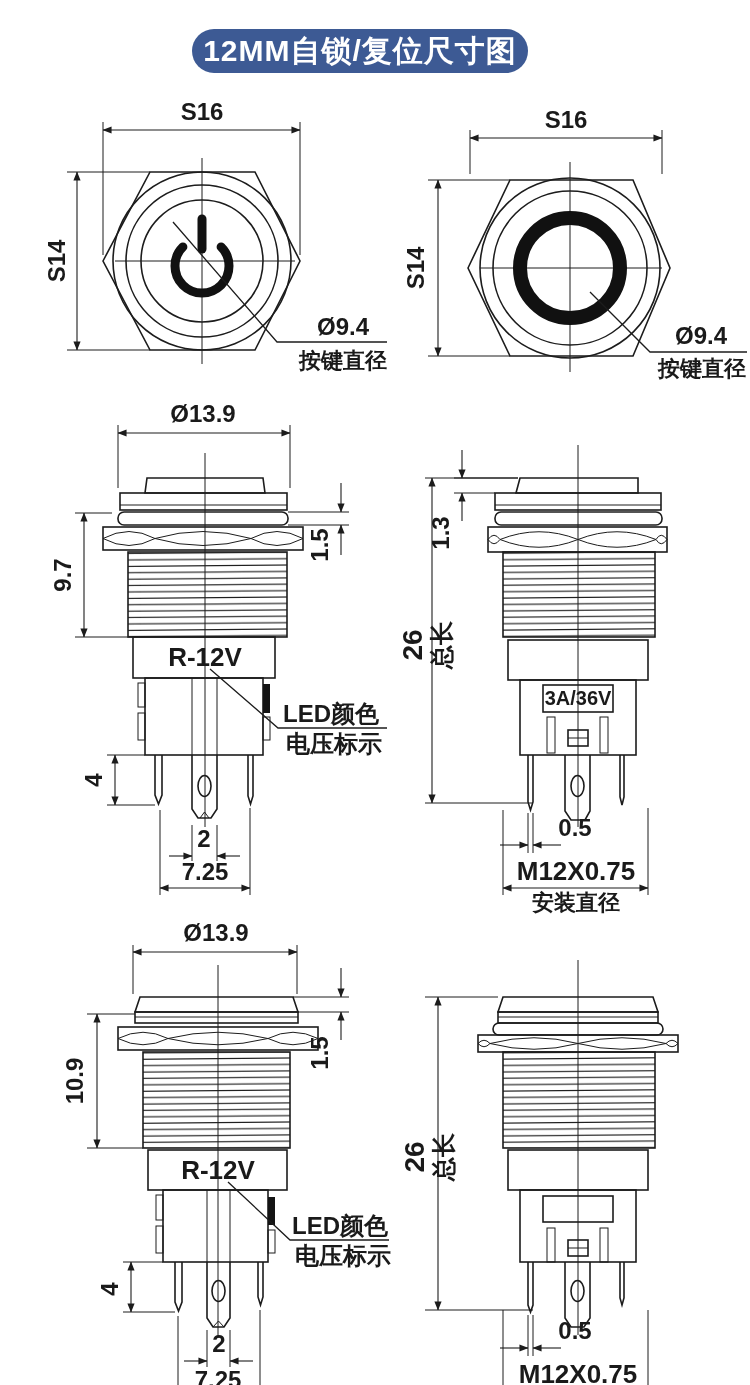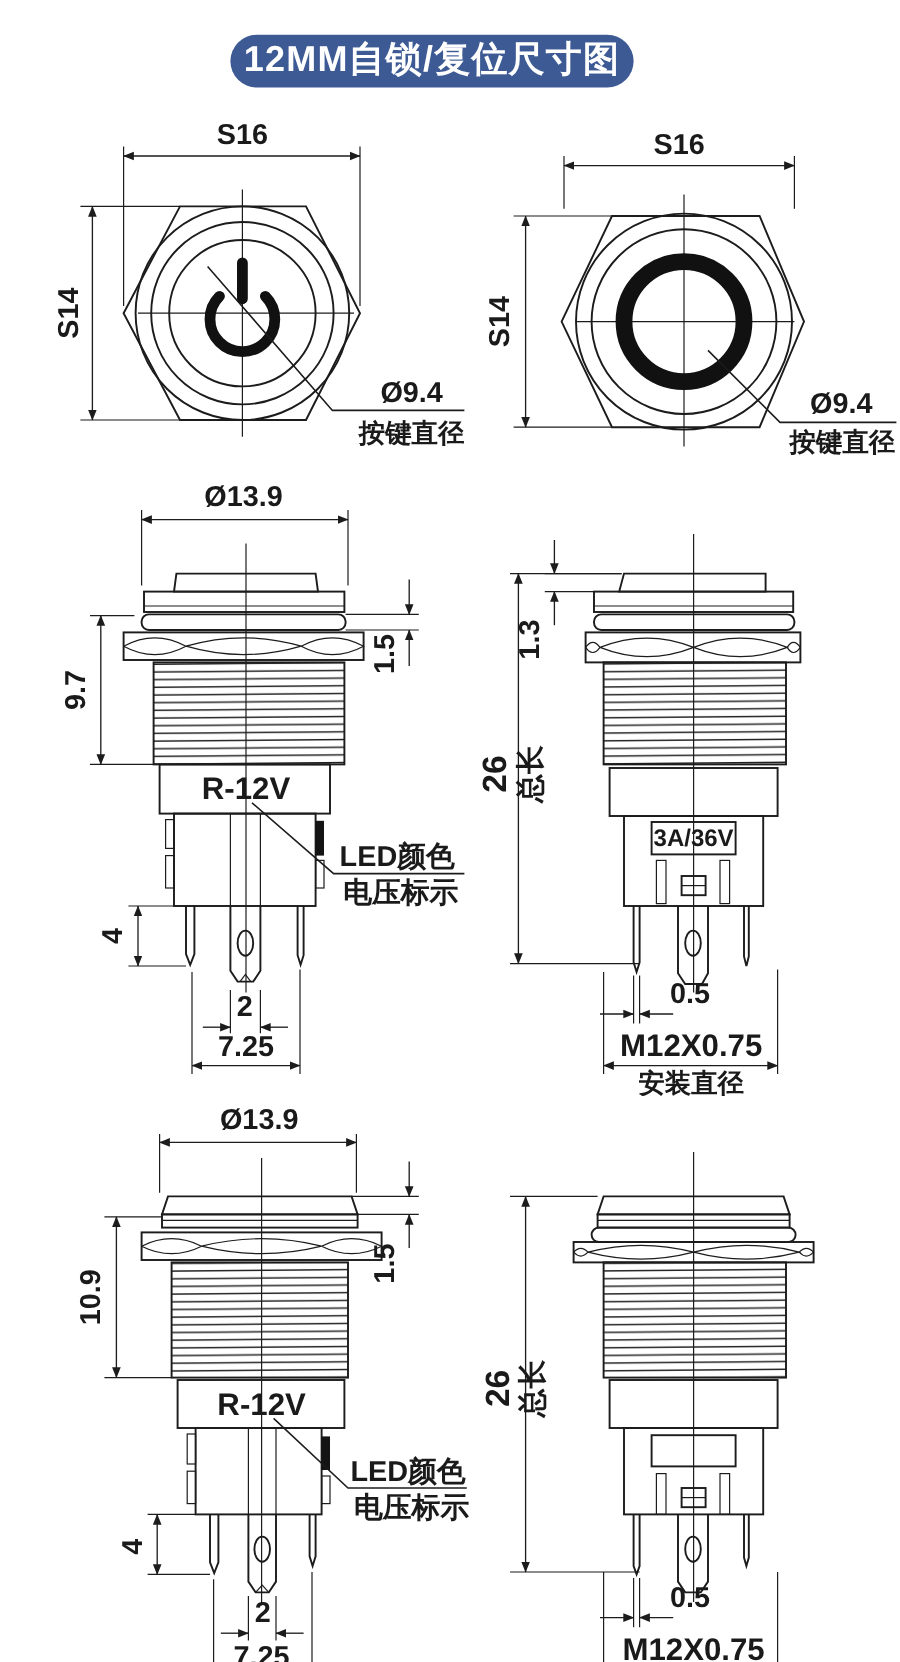--- a/index.html
+++ b/index.html
@@ -1,19 +1,19 @@
 <!DOCTYPE html>
 <html><head>
 <meta charset="utf-8">
 <style>
   html,body{margin:0;padding:0;}
   body{width:750px;height:1385px;position:relative;background:#ffffff;overflow:hidden;
        font-family:"Liberation Sans","DejaVu Sans",sans-serif;}
   .badge{position:absolute;left:192px;top:29px;width:336px;height:44px;border-radius:22px;
-         display:flex;justify-content:center;}
+         display:flex;align-items:center;justify-content:center;}
   .badge span{color:#fff;font-size:30px;font-weight:bold;letter-spacing:1px;}
   svg{position:absolute;overflow:visible;}
   .v-tl{left:55px;top:92px;}
   .v-tr{left:400px;top:92px;}
   .v-ml{left:57px;top:395px;}
   .v-mr{left:400px;top:395px;}
   .v-bl{left:57px;top:920px;}
   .v-br{left:400px;top:920px;}
   .ol{fill:none;stroke:#1c1c1c;stroke-width:1.6;}
   .thin{fill:none;stroke:#1c1c1c;stroke-width:1;}

